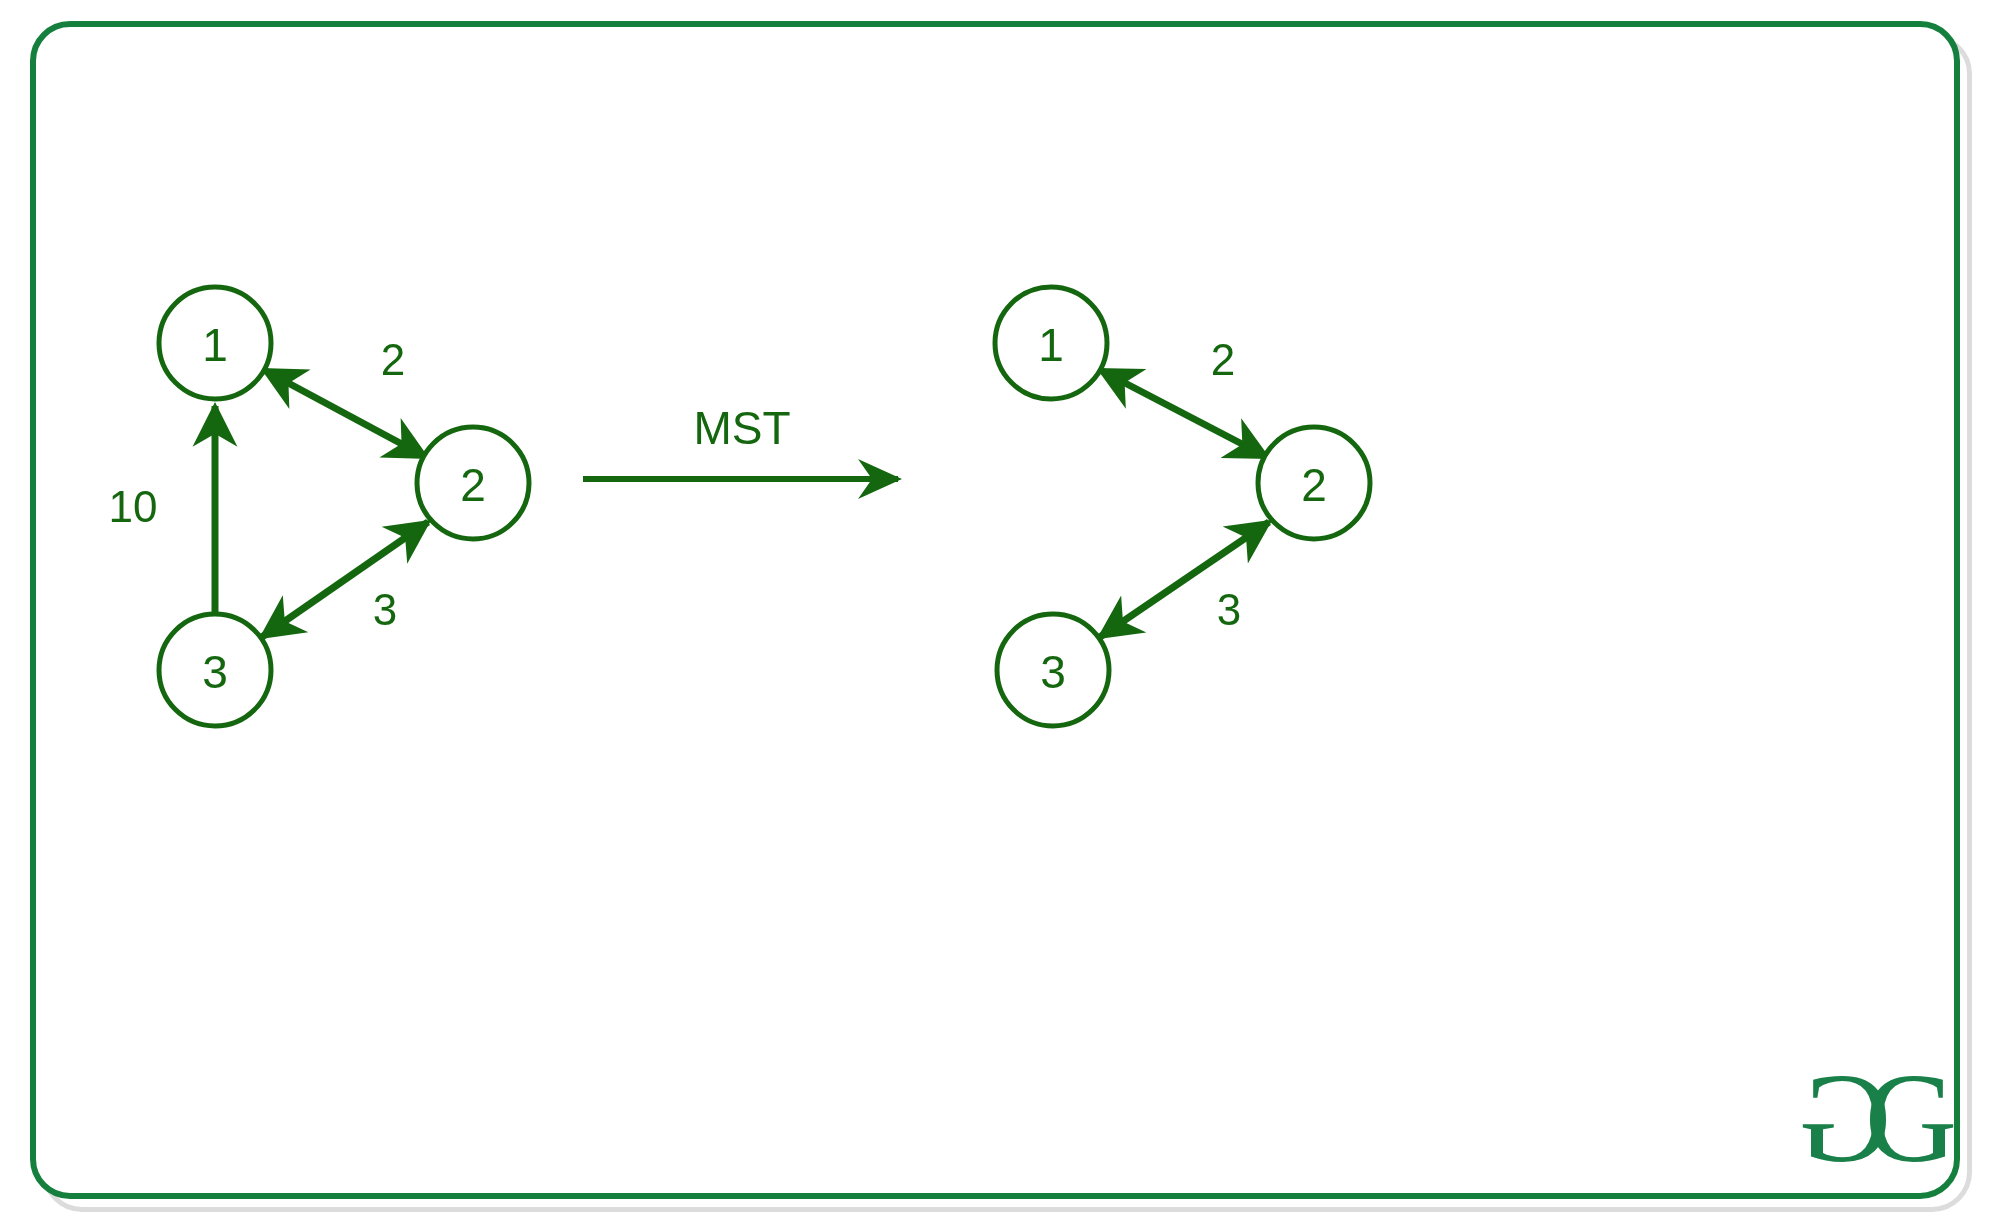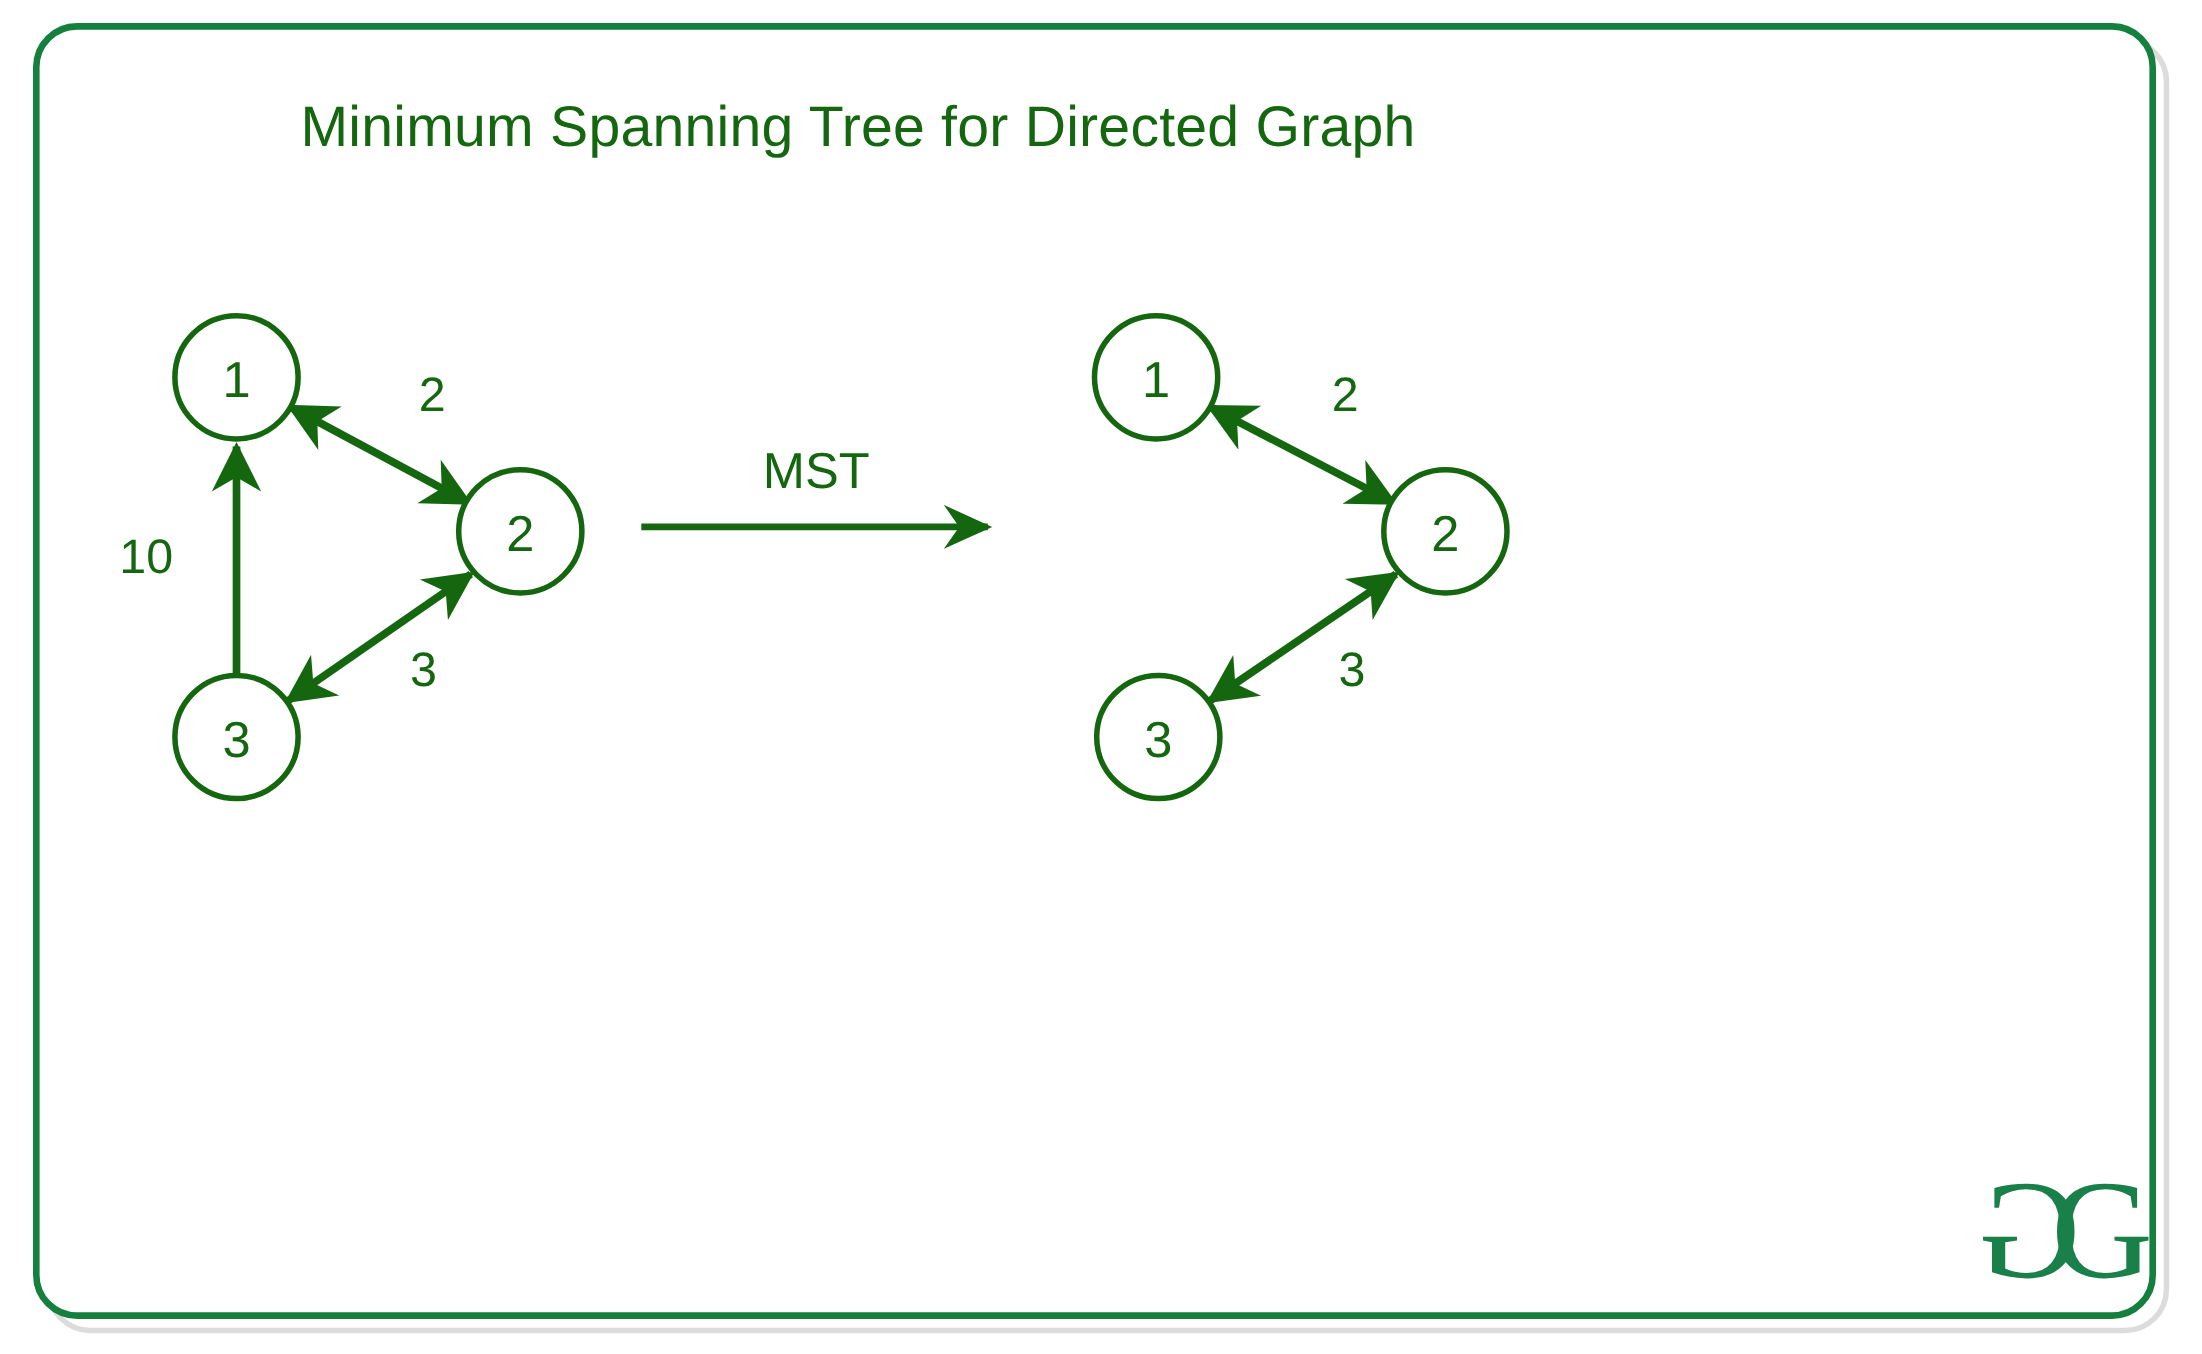--- a/index.html
+++ b/index.html
@@ -104,21 +104,20 @@
   }
 </style>
 </head>
 <body>
 
 <div id="stage">
 
   <div id="card-shadow"></div>
   <div id="card-frame"></div>
 
-  <div id="card-title">Minimum Spanning Tree for Directed Graph</div>
 
   <svg id="diagram" viewBox="0 0 2002 1231" xmlns="http://www.w3.org/2000/svg">
     <defs>
       <marker id="arrow-end" viewBox="0 0 12 12" refX="10" refY="6" markerWidth="7" markerHeight="7" orient="auto-start-reverse">
         <path d="M 0 0.5 L 11 6 L 0 11.5 L 3.2 6 Z" fill="#14670f"></path>
       </marker>
       <marker id="arrow-start" viewBox="0 0 12 12" refX="10" refY="6" markerWidth="7" markerHeight="7" orient="auto-start-reverse">
         <path d="M 0 0.5 L 11 6 L 0 11.5 L 3.2 6 Z" fill="#14670f"></path>
       </marker>
       <marker id="arrow-thin" viewBox="0 0 12 12" refX="10" refY="6" markerWidth="8" markerHeight="8" orient="auto-start-reverse">

